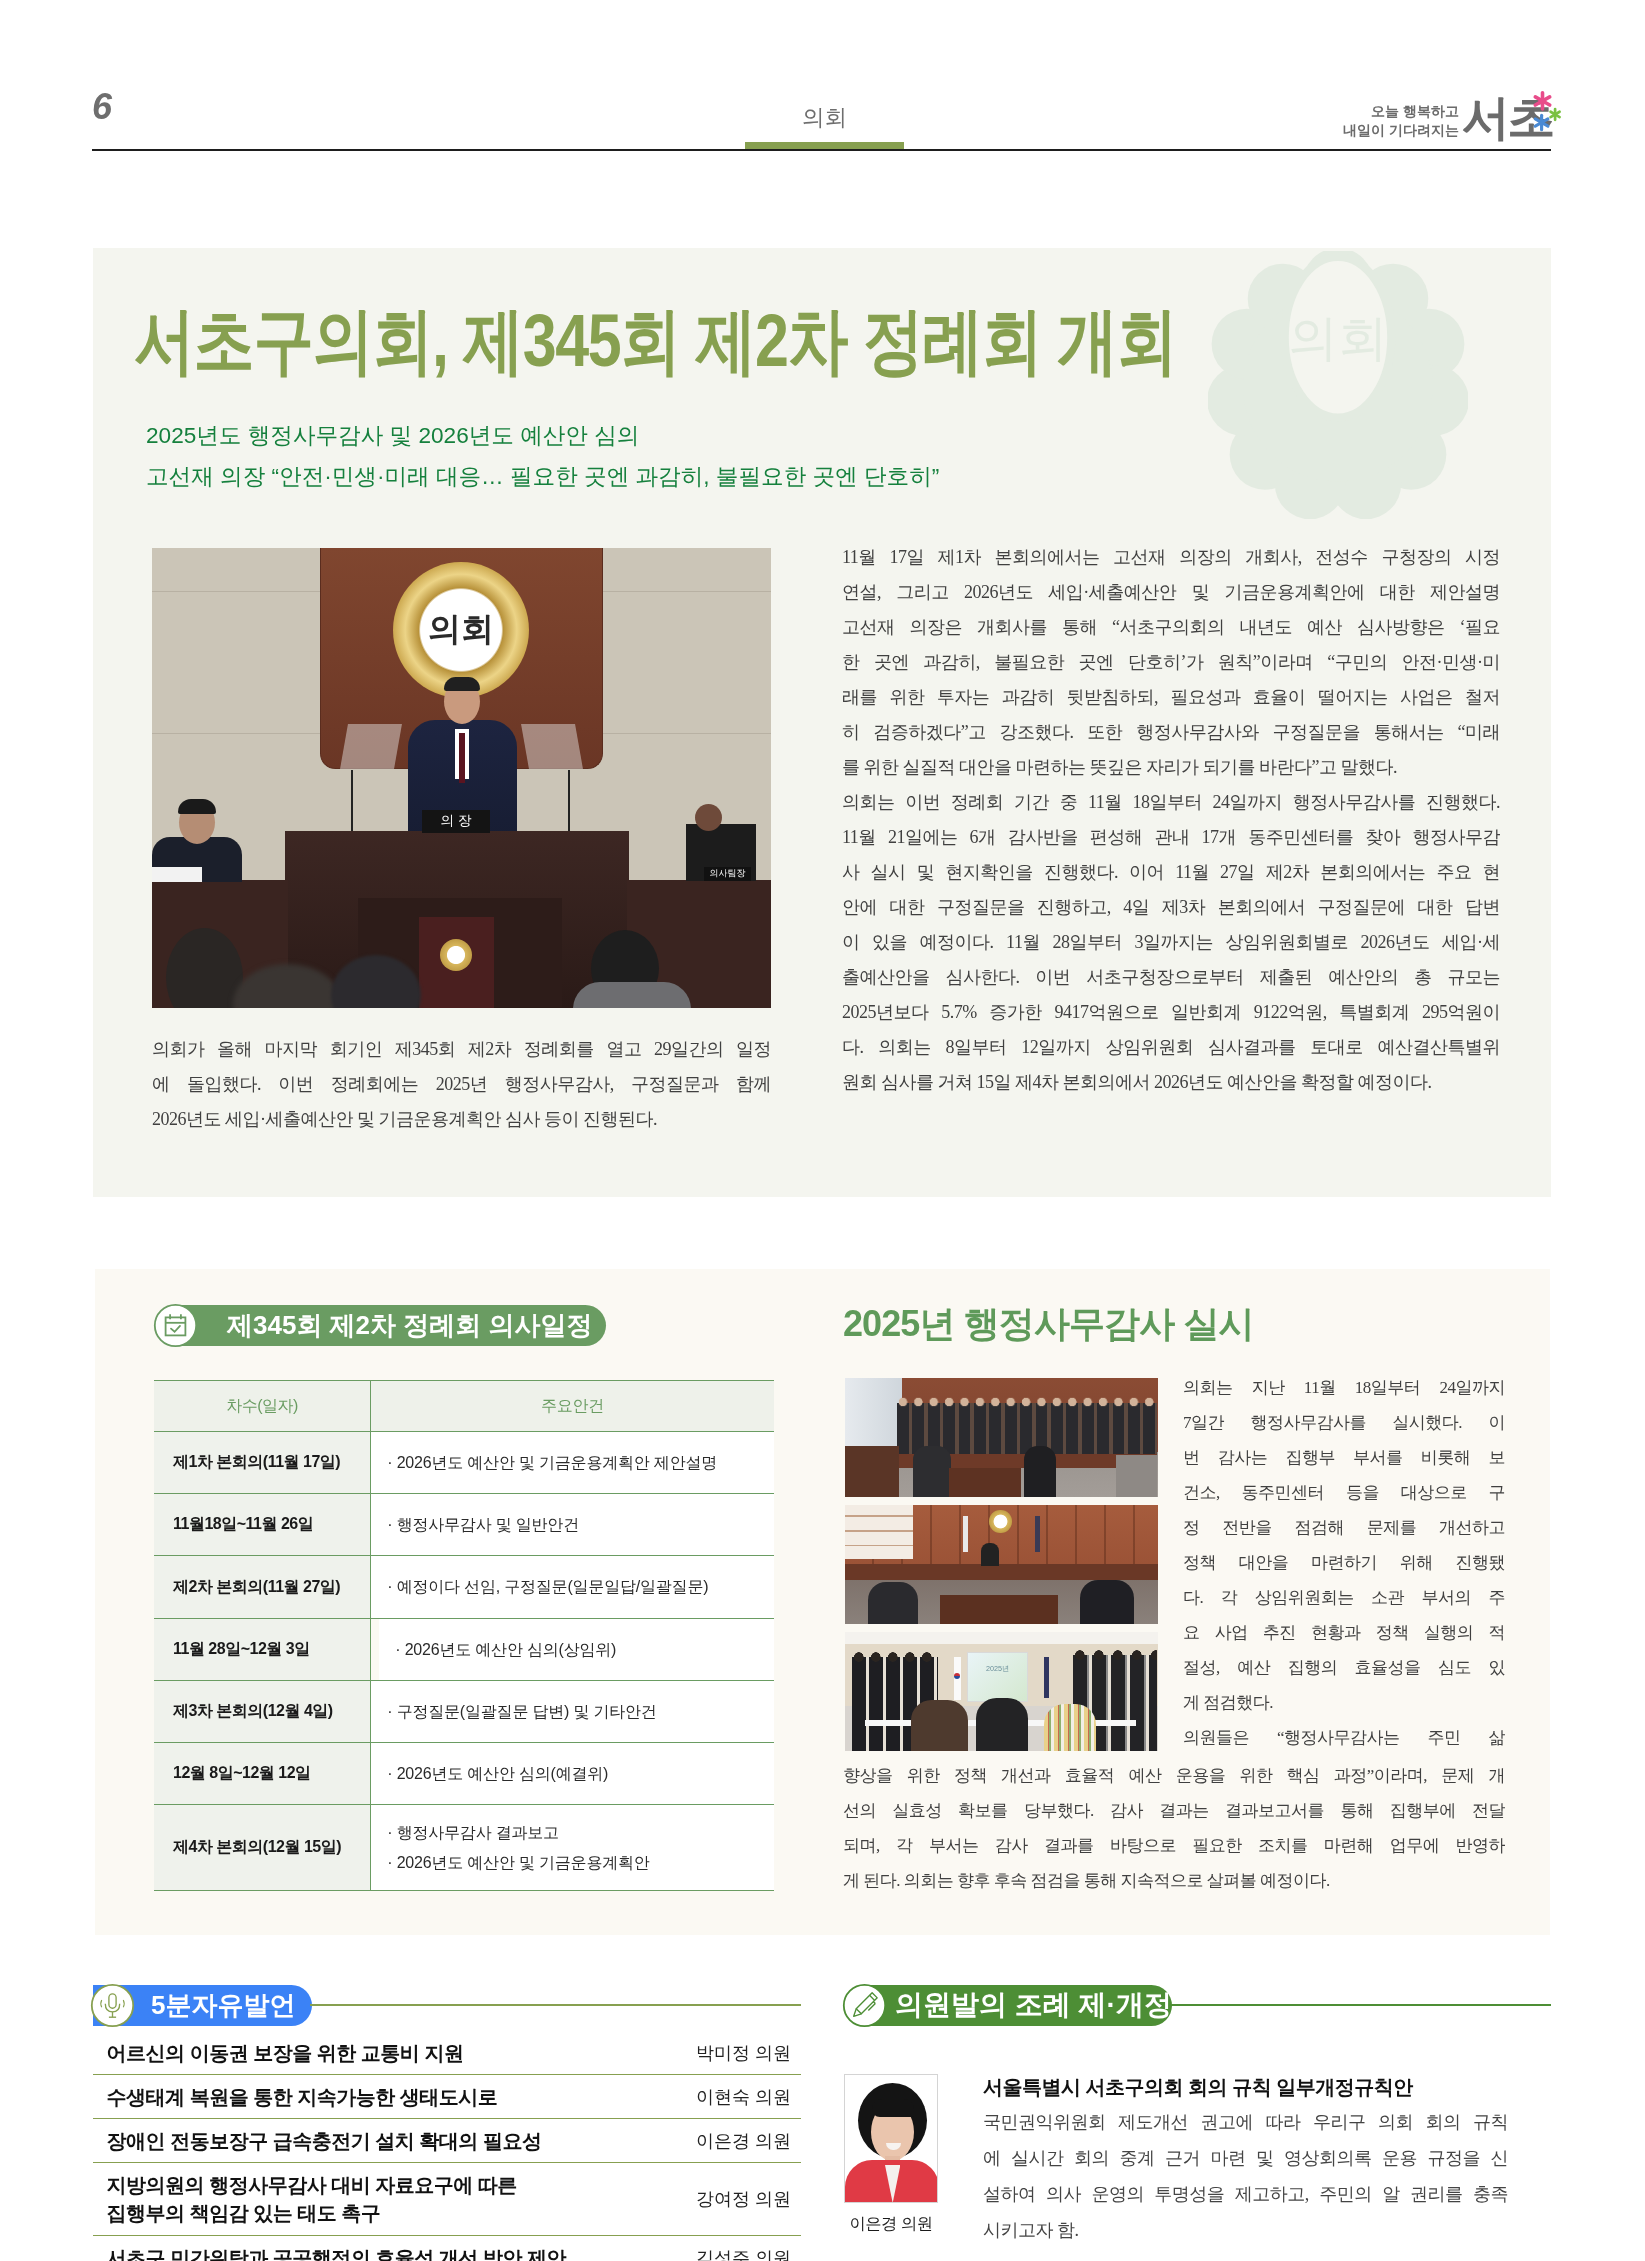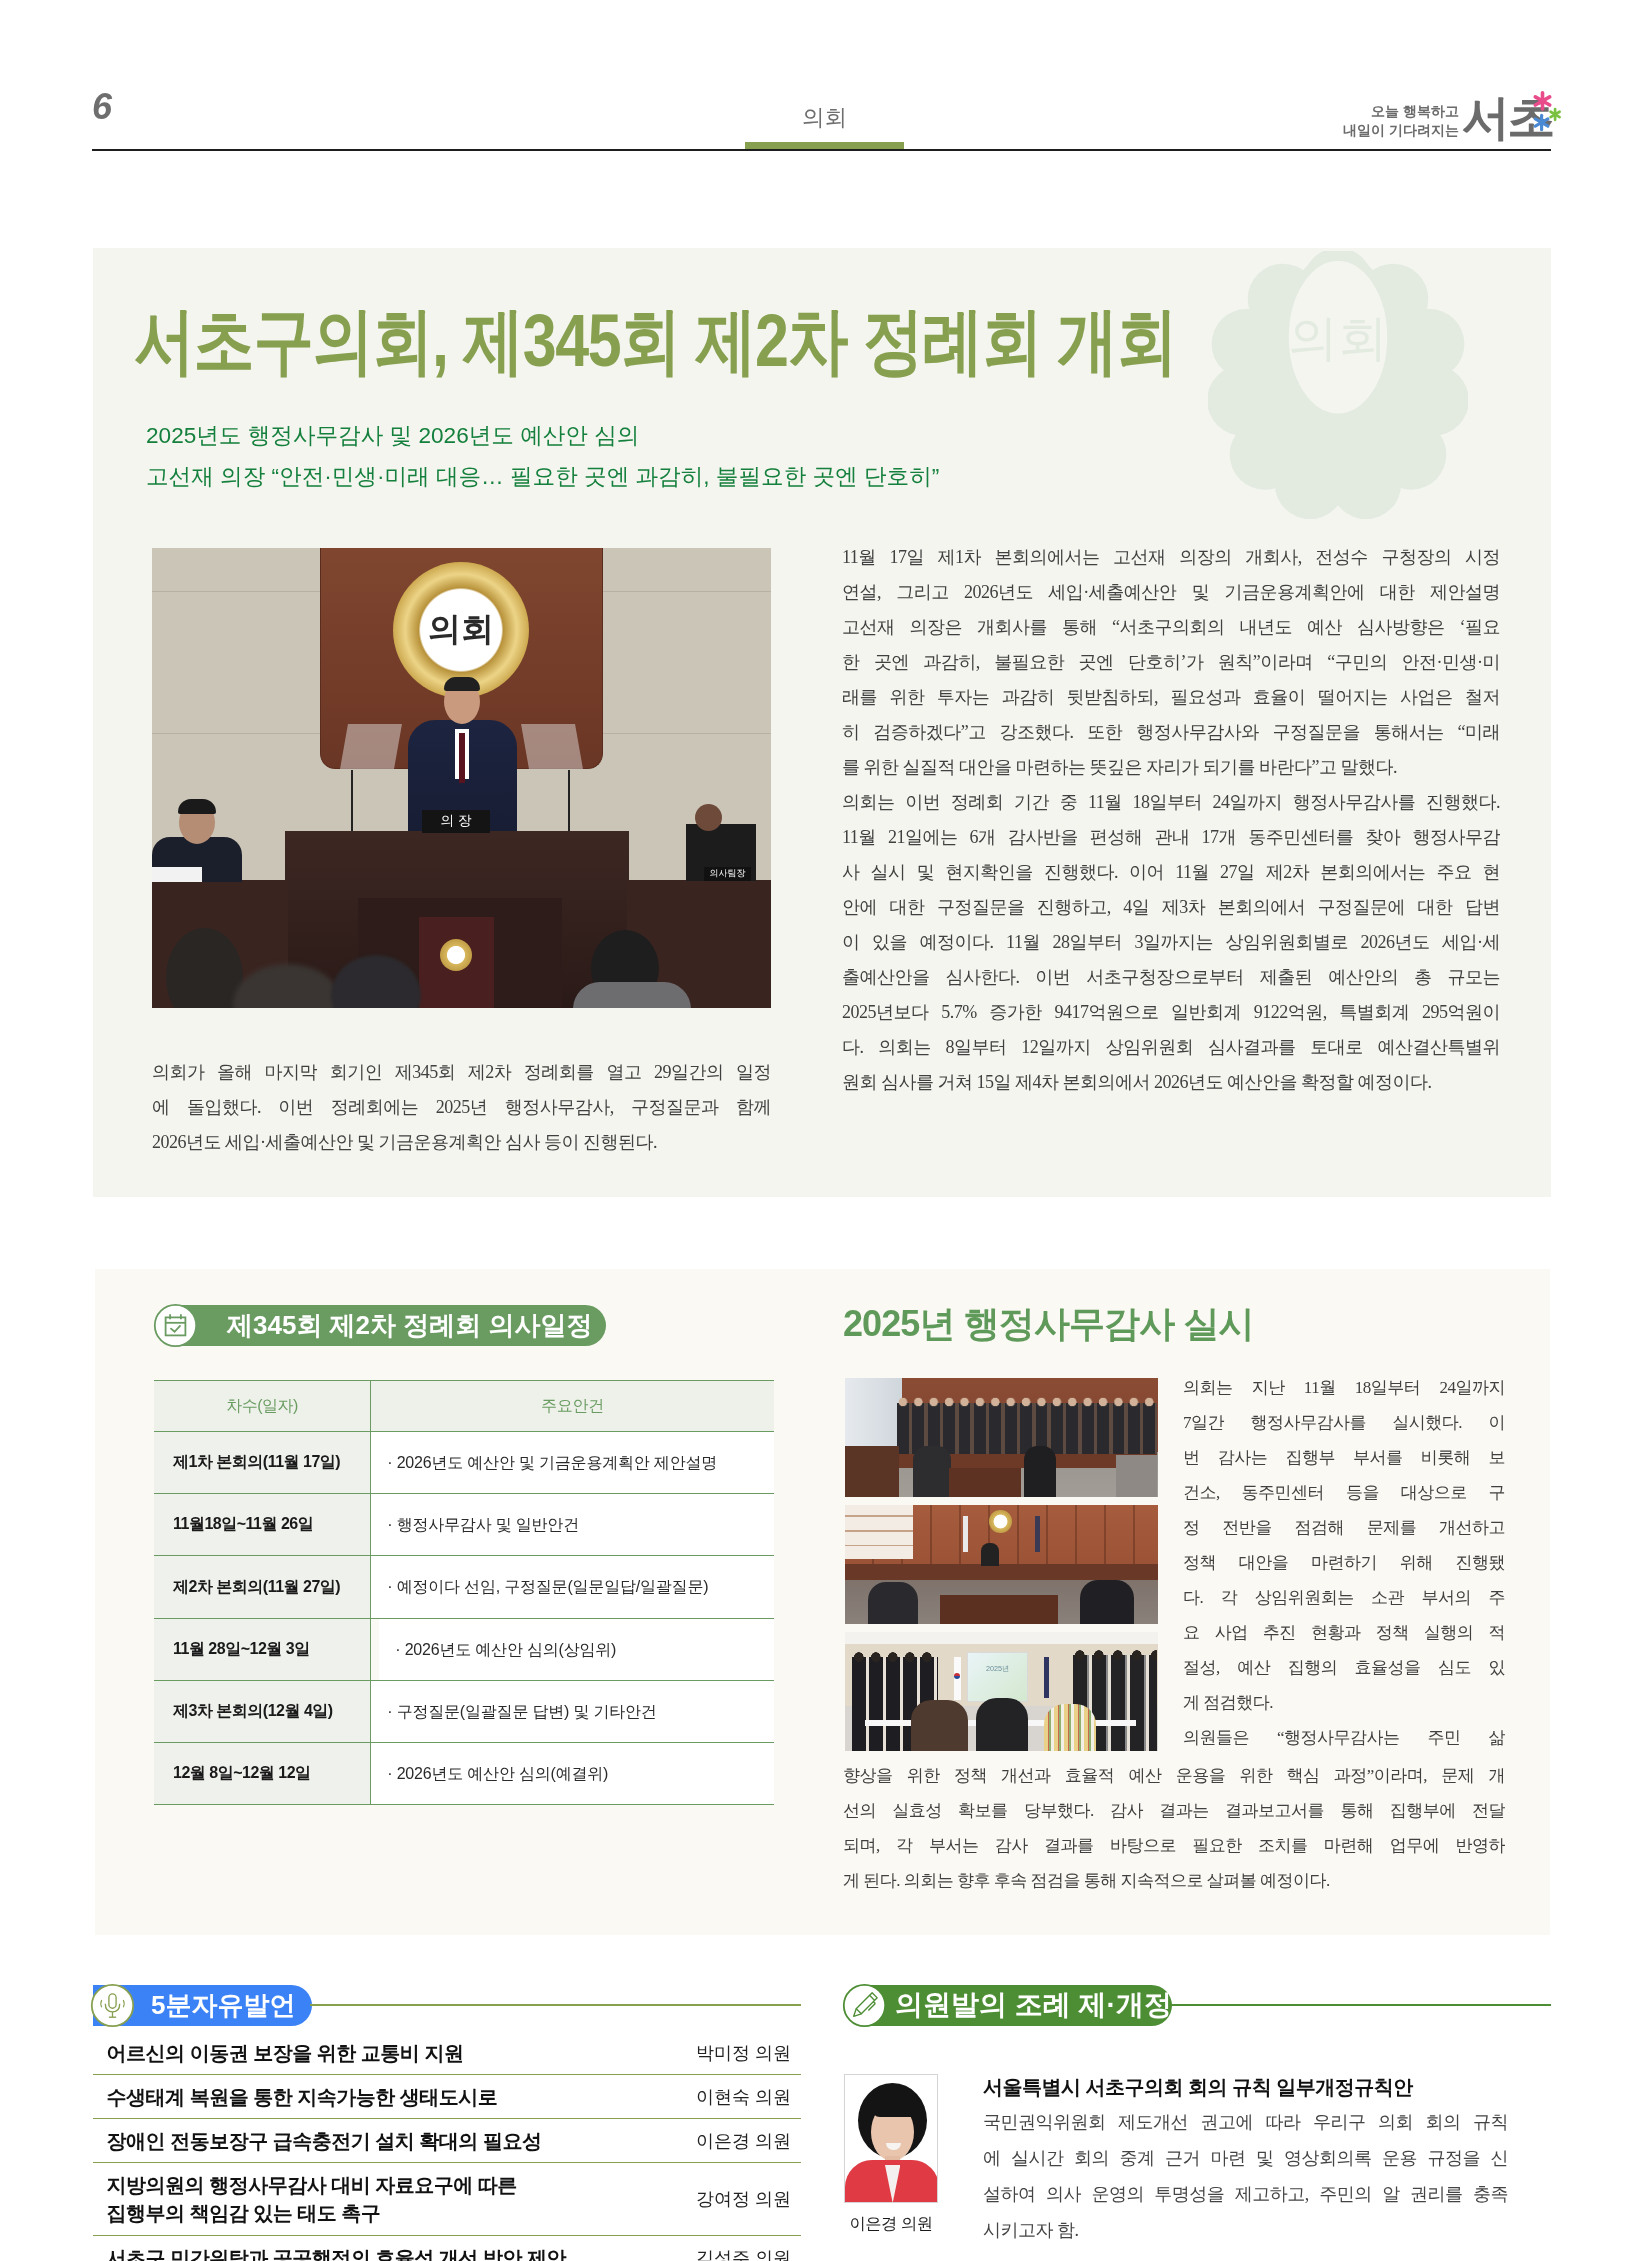--- a/index.html
+++ b/index.html
@@ -17,21 +17,21 @@
     .logo-slogan { left: 1339px; top: 102px; width: 120px; text-align: right; font-size: 14px; font-weight: 700; color: #6b6b6b; line-height: 18.5px; white-space: nowrap; }
     .logo-word { left: 1462px; top: 94px; font-size: 48px; font-weight: 700; color: #6b6b6b; line-height: 1; letter-spacing: -2.7px; white-space: nowrap; }
     .logo-stars { left: 1529px; top: 89px; width: 36px; height: 50px; }
 
     
     .sec1 { left: 93px; top: 248px; width: 1458px; height: 949px; background: #f4f5ef; }
     .watermark { left: 1115px; top: 3.2px; width: 260px; height: 269px; }
     .title { left: 41px; top: 57px; font-size: 61px; font-weight: 900; color: #87a050; line-height: 1; white-space: nowrap; letter-spacing: -1.4px; transform: scaleY(1.2); transform-origin: top left; }
     .subtitle { left: 53px; top: 167px; font-size: 22.6px; font-weight: 500; color: #15803d; line-height: 41px; white-space: nowrap; }
     .main-photo { left: 59px; top: 300px; width: 619px; height: 460px; overflow: hidden; background: #cbc5b7; }
-    .caption { left: 59px; top: 784px; width: 619px; margin-top: 23px; }
+    .caption { left: 59px; top: 784px; width: 619px; }
     .body-col { left: 749px; top: 292px; width: 658px; }
 
     .jl { display: block; height: 35px; line-height: 35px; font-size: 18px; letter-spacing: -0.5px; color: #404040;
           white-space: nowrap; text-align: justify; text-align-last: justify; overflow: hidden; }
     .jl.end { text-align-last: left; }
     .jl78 { height: 35px; line-height: 35px; font-size: 17px; }
 
     
     .p { position: absolute; }
     .round { border-radius: 50%; }
@@ -237,20 +237,27 @@
       <div class="tcell-r">
           <span>· 구정질문(일괄질문 답변) 및 기타안건</span>
         </div>
     </div>
     <div class="trow" style="height:62px;">
       <div class="tcell-l">12월 8일~12월 12일</div>
       <div class="tcell-r">
           <span>· 2026년도 예산안 심의(예결위)</span>
         </div>
     </div>
+    <div class="trow" style="height:86px;">
+      <div class="tcell-l">제4차 본회의(12월 15일)</div>
+      <div class="tcell-r">
+        <span>· 행정사무감사 결과보고</span>
+        <span>· 2026년도 예산안 및 기금운용계획안</span>
+      </div>
+    </div>
   </div>
 
   <h2 class="abs audit-heading sans">2025년 행정사무감사 실시</h2>
 
   <div class="abs audit-photo" style="left:750px;top:109px;background:linear-gradient(#8b4c34 0,#7e4330 62%,#9a948f 62%,#a39d98 100%);">
     <div class="p" style="left:0;top:0;width:57px;height:81px;background:linear-gradient(90deg,#e6eaee,#cfd6dc);"></div>
     <div class="p" style="left:52px;top:25px;width:260px;height:52px;background:repeating-linear-gradient(90deg,#2a2a2e 0 11.8px,#5d4a40 11.8px 15.4px);"></div>
     <div class="p" style="left:52px;top:18px;width:260px;height:11.8px;background-image:radial-gradient(circle at 5.9px 5.9px,#d2b39a 4.1px,transparent 4.5px);background-size:15.4px 11.8px;"></div>
     <div class="p" style="left:52px;top:76px;width:260px;height:13.6px;background:#6e3a28;"></div>
     <div class="p" style="left:0;top:68px;width:54px;height:51px;background:#5a3526;"></div>

